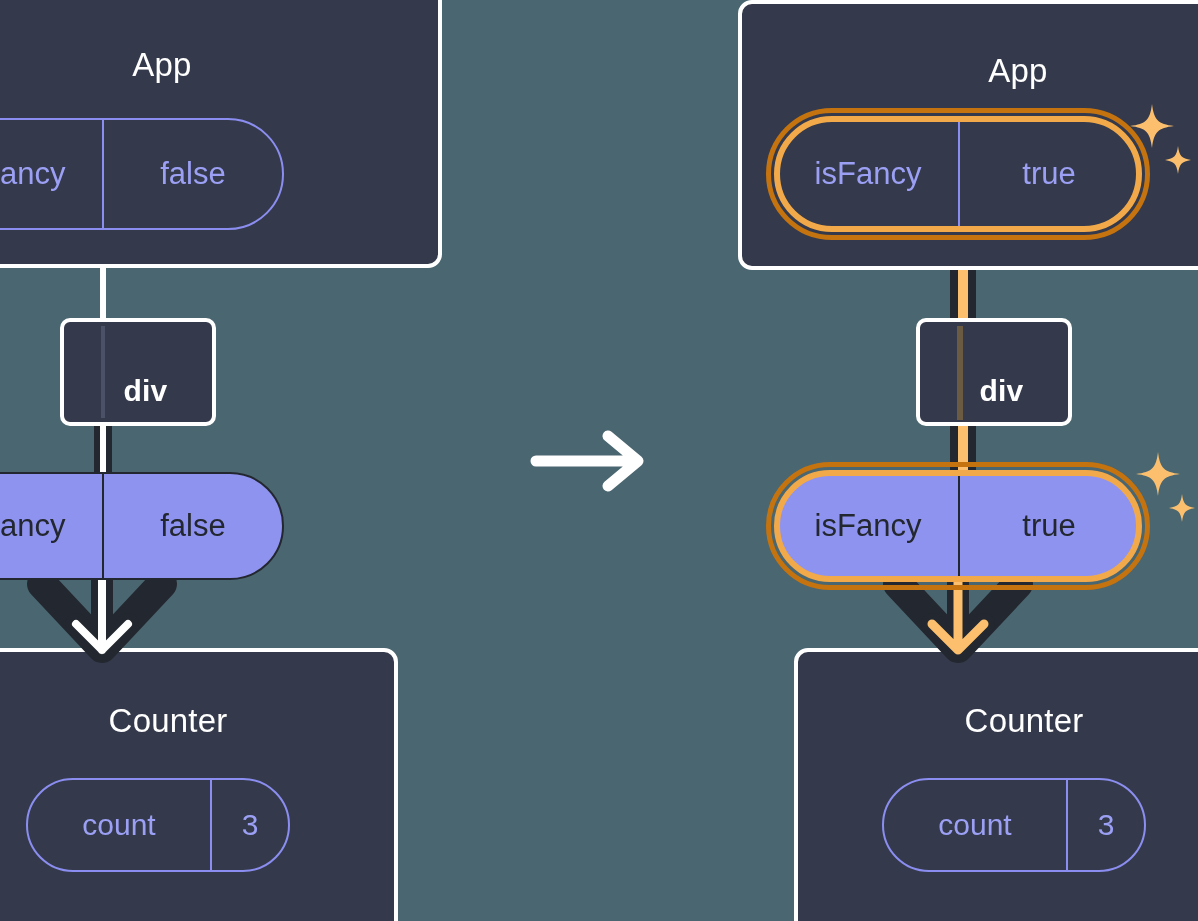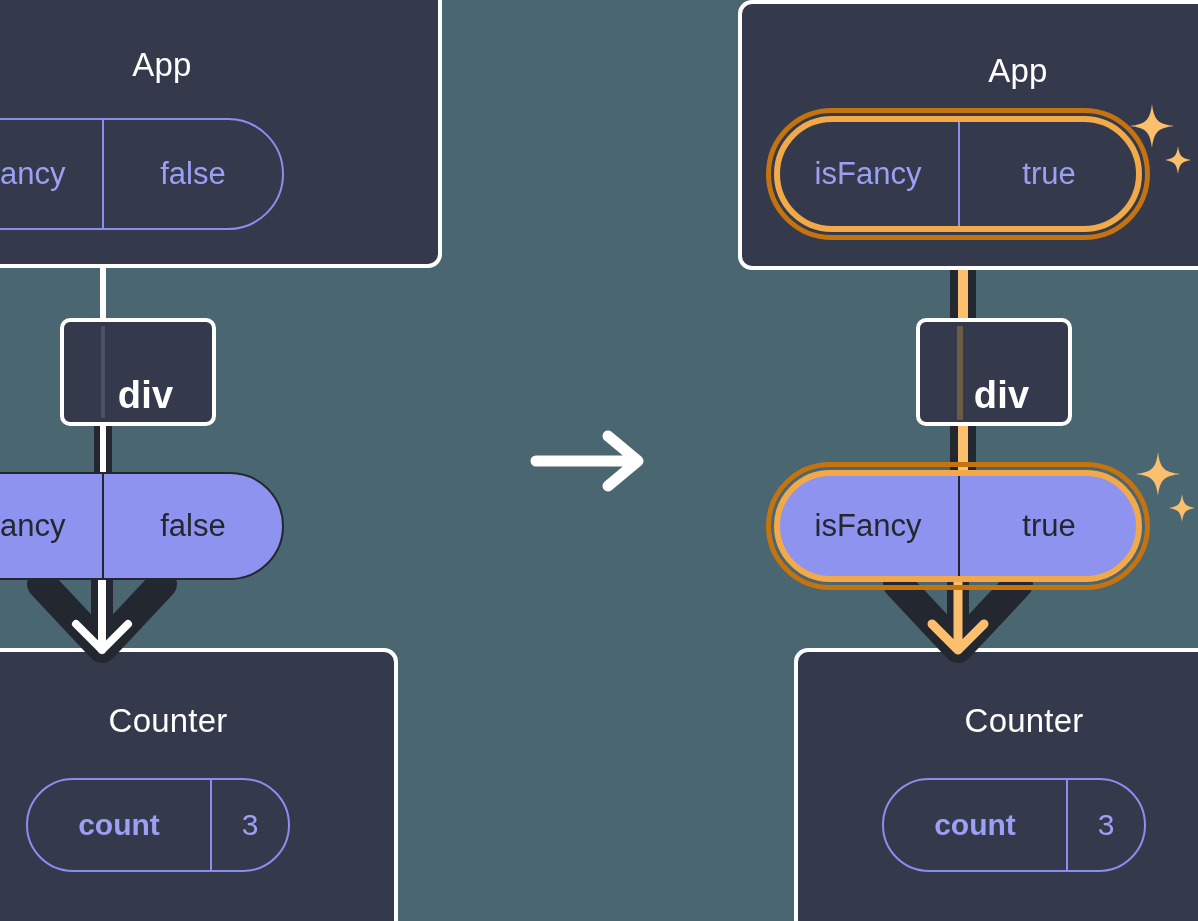--- a/index.html
+++ b/index.html
@@ -33,21 +33,21 @@
     font-size:33px;
     letter-spacing:.2px;
     font-weight:400;
   }
 
   .frame.app{left:0;top:-6px;width:560px;height:274px;border-radius:0 0 14px 14px;}
   .panel.right .frame.app{border-radius:14px;top:0;height:270px;}
   .frame.app .frame-title{top:48px;}
 
   .frame.divbox{left:178px;top:318px;width:156px;height:108px;border-radius:10px;z-index:5;}
-  .frame.divbox .frame-title{top:52px;font-size:38px;font-weight:700;margin-left:15px;}
+  .frame.divbox .frame-title{top:52px;font-size:30px;font-weight:700;margin-left:15px;}
 
   .frame.counter{left:56px;top:648px;width:460px;height:290px;border-radius:14px;}
   .frame.counter .frame-title{top:50px;}
 
   
   .pill{
     position:absolute;
     display:flex;align-items:stretch;
     border-radius:999px;
     box-sizing:border-box;
@@ -80,21 +80,21 @@
   .pill.filled .cell{color:#23272f;}
   .pill.filled .cell.v{border-left:2px solid #23272f;}
 
   .pill .cell.bold{font-weight:400;}
 
   
   .pill.app-pill{left:38px;top:118px;width:364px;height:112px;}
   .pill.mid-pill{left:38px;top:472px;width:364px;height:108px;}
   .pill.count-pill{left:88px;top:778px;width:264px;height:94px;}
   .pill.count-pill .cell{font-size:30px;}
-  .pill.count-pill .cell.k{flex:0 0 70%;font-weight:bold;}
+  .pill.count-pill .cell.k{flex:0 0 70%;}
 
   
   .ring{
     position:absolute;
     border-radius:999px;
     border:5px solid #c4730f;
     box-sizing:border-box;
     z-index:9;
     pointer-events:none;
   }

